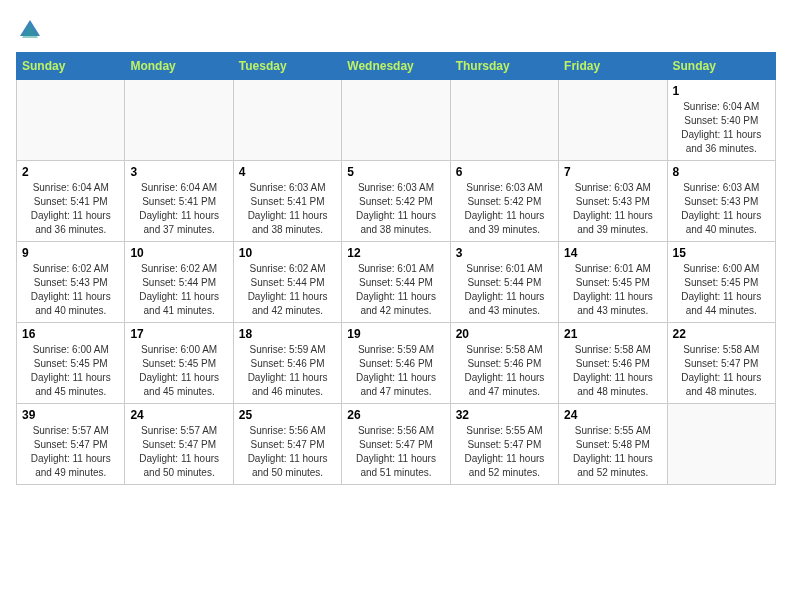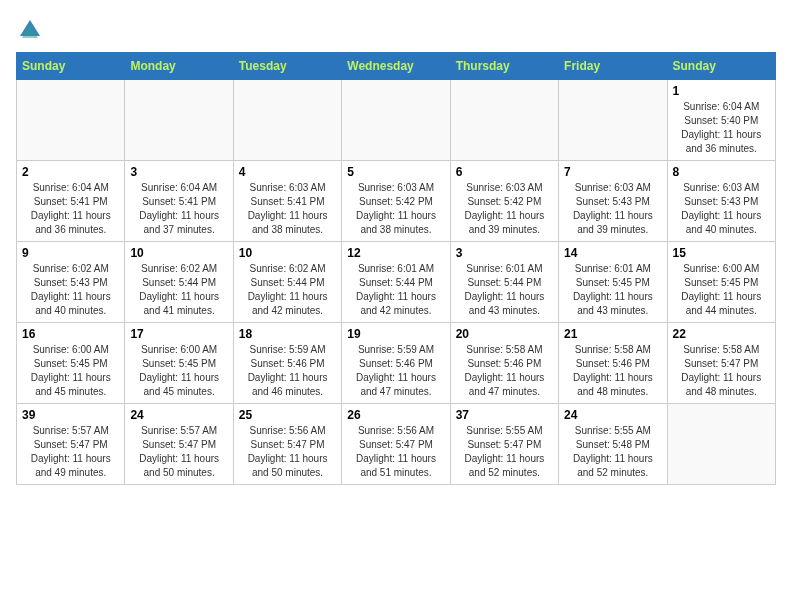--- a/index.html
+++ b/index.html
@@ -296,21 +296,21 @@
 and 50 minutes.</div>
         </td>
         <td>
           <div class="day-num">26</div>
           <div class="day-info" style="white-space: pre-line;">Sunrise: 5:56 AM
 Sunset: 5:47 PM
 Daylight: 11 hours
 and 51 minutes.</div>
         </td>
         <td>
-          <div class="day-num">37</div>
+          <div class="day-num">32</div>
           <div class="day-info" style="white-space: pre-line;">Sunrise: 5:55 AM
 Sunset: 5:47 PM
 Daylight: 11 hours
 and 52 minutes.</div>
         </td>
         <td>
           <div class="day-num">24</div>
           <div class="day-info" style="white-space: pre-line;">Sunrise: 5:55 AM
 Sunset: 5:48 PM
 Daylight: 11 hours

